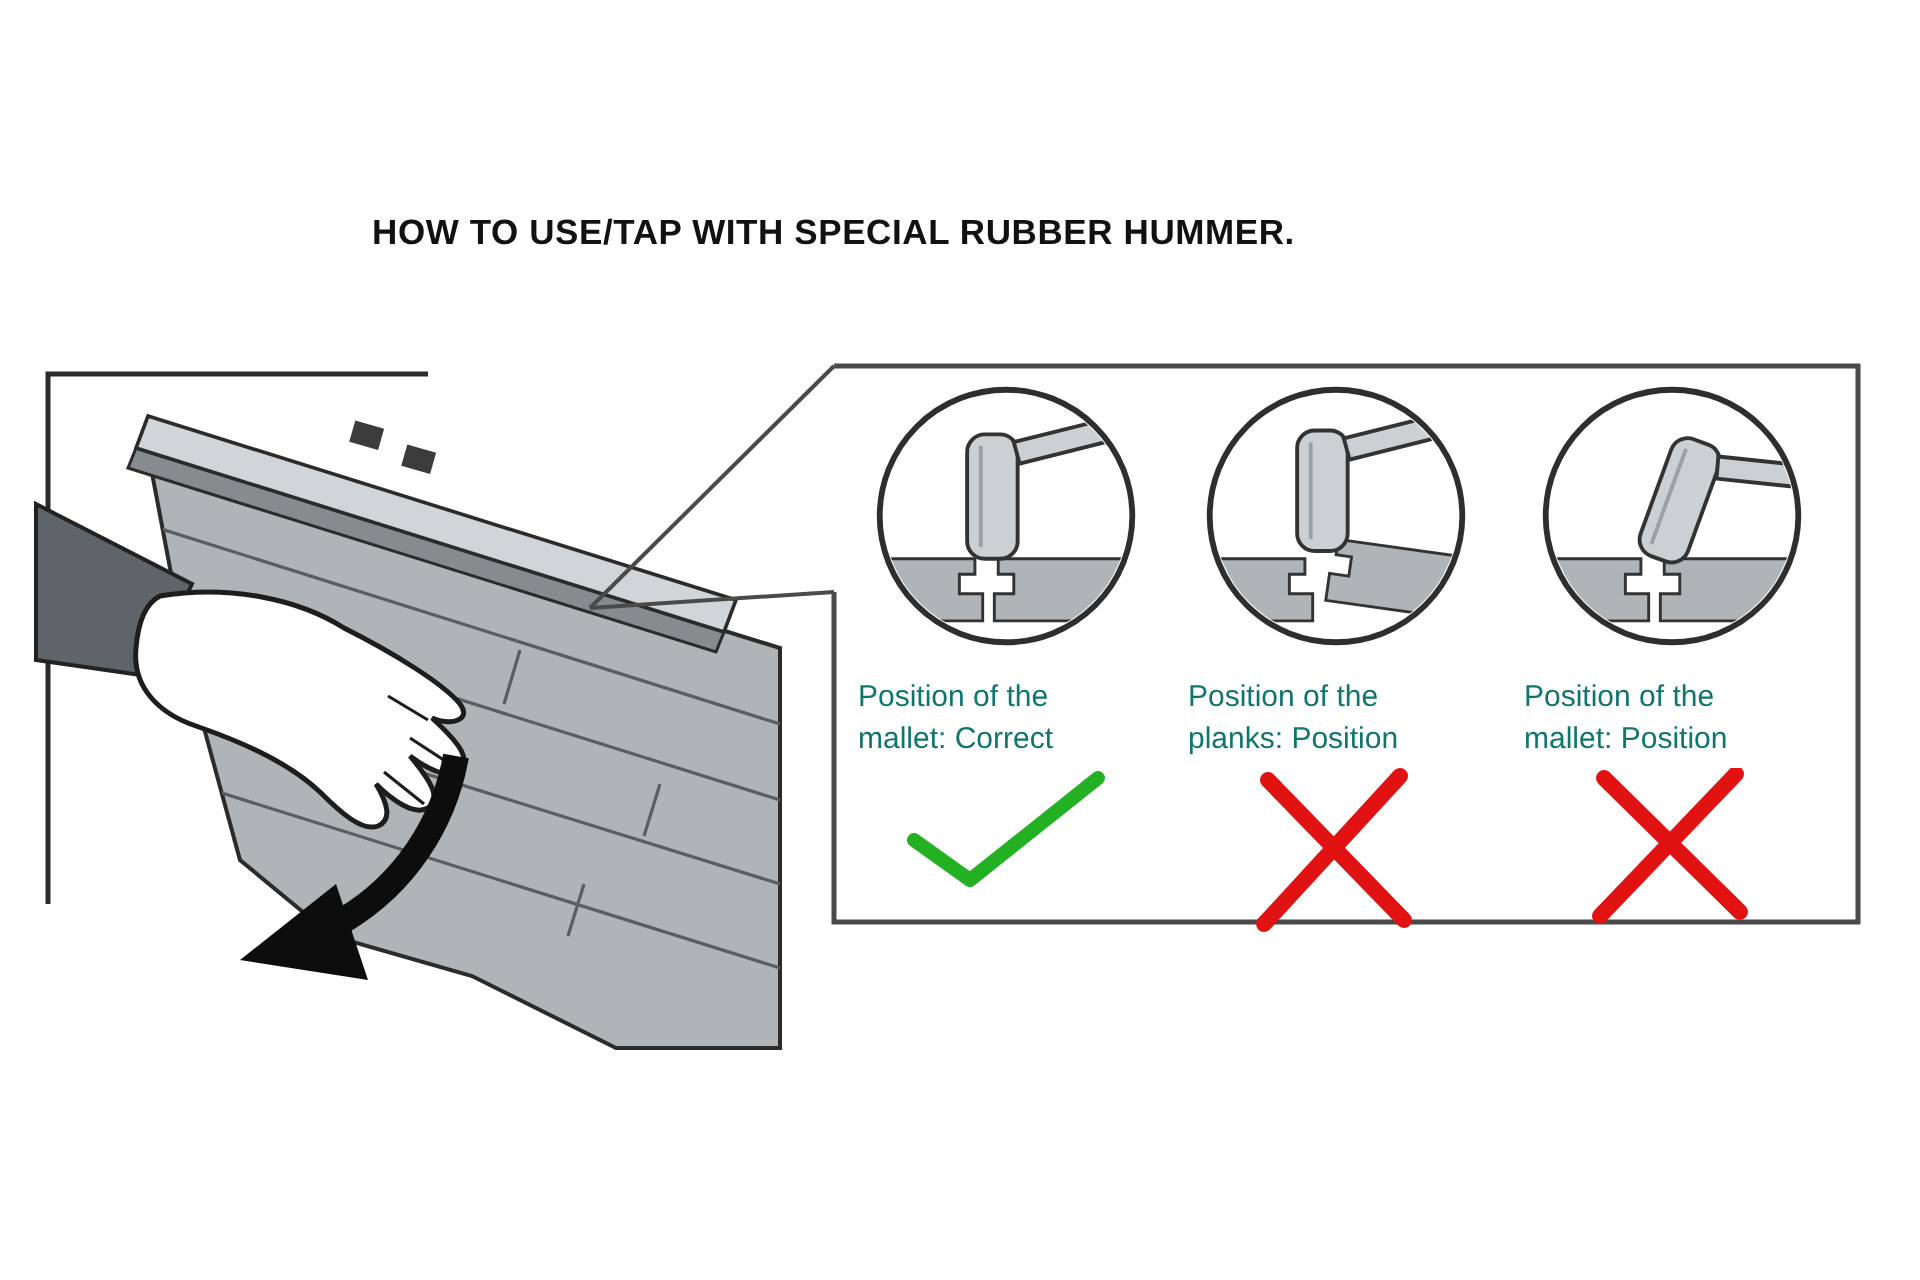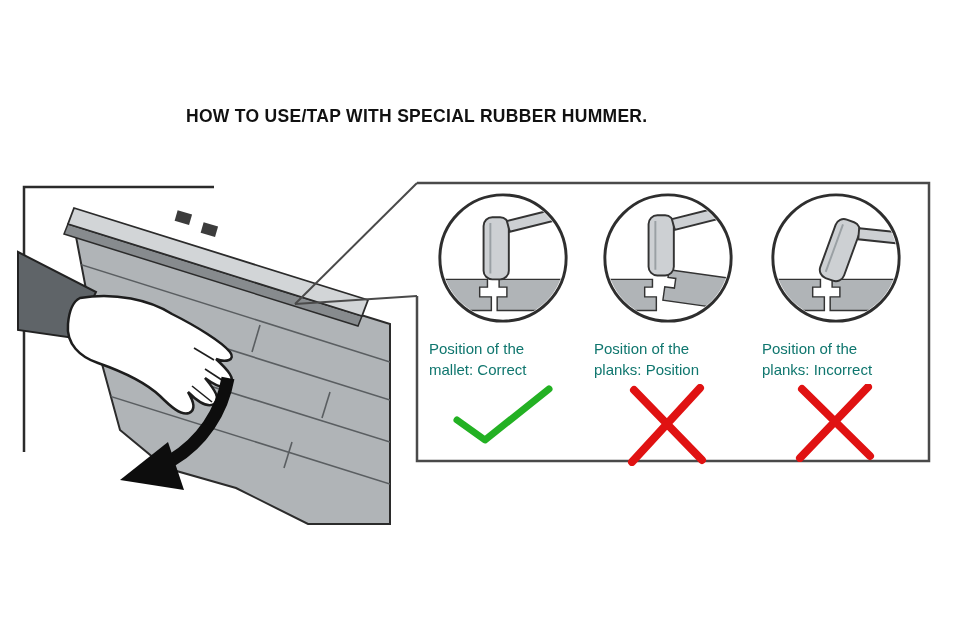--- a/index.html
+++ b/index.html
@@ -156,21 +156,21 @@
         <path d="M66,92 L150,92 L150,124 L64,124 L64,110 L74,110 L74,100 L66,100 Z" fill="#b0b4b7" stroke="#333" stroke-width="1.5"></path>
         <g transform="rotate(20 63 92)">
           <rect x="50" y="28" width="26" height="64" rx="9" fill="#cdd0d3" stroke="#333" stroke-width="2"></rect>
           <line x1="57" y1="34" x2="57" y2="86" stroke="#9aa0a4" stroke-width="2"></line>
           <path d="M74,32 L130,18 L133,29 L77,43 Z" fill="#cdd0d3" stroke="#333" stroke-width="2"></path>
         </g>
       </g>
     </svg>
     <div class="caption">
       <div>Position of the</div>
-      <div>planks: Incorrect</div>
+      <div>mallet: Position</div>
     </div>
     <div class="mark-wrap">
       <svg width="84" height="78" viewBox="0 0 84 78">
         <path d="M8,5 L76,72 M74,3 L6,74" fill="none" stroke-width="8" stroke-linecap="round" stroke="#e01212"></path>
       </svg>
     </div>
   </div>
 
 </div>
 

